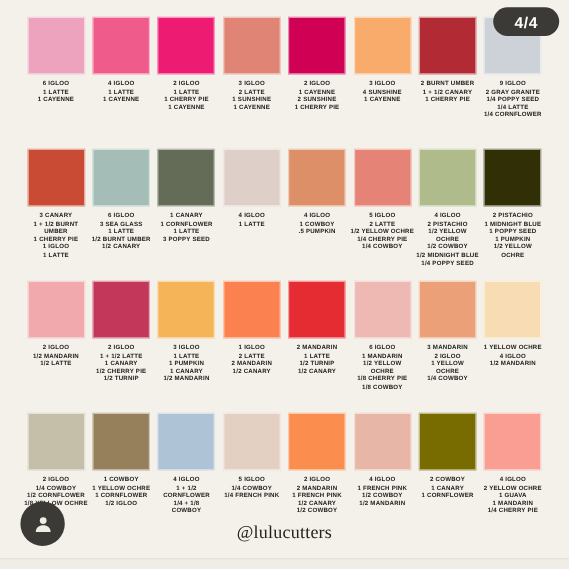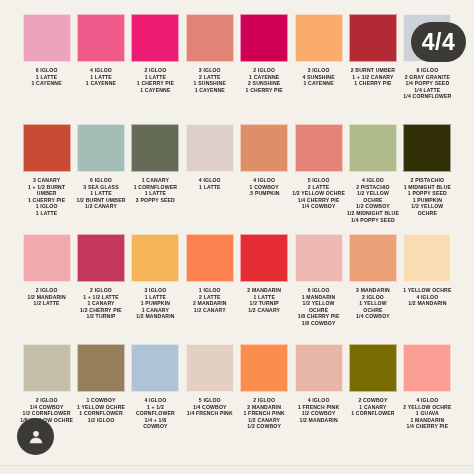--- a/index.html
+++ b/index.html
@@ -64,30 +64,30 @@
   #row-2 .cell { width: 54.4px; }
   #row-3 .cell { width: 54.4px; }
   #row-4 .cell { width: 54.4px; }
 
   #row-2, #row-3, #row-4 { width: 474px; }
 
   
   #page-badge {
     position: absolute;
     right: 8px;
-    top: 22px;
+    top: 6px;
     width: 55px;
-    height: 40px;
+    height: 24px;
     border-radius: 20px;
     background: #3b3a37;
     color: #ffffff;
     display: flex;
     align-items: center;
     justify-content: center;
-    font-size: 23px;
+    font-size: 13px;
     font-weight: 700;
     letter-spacing: 0.5px;
     font-family: "Liberation Sans", sans-serif;
   }
 
   
   #avatar {
     position: absolute;
     left: 17px;
     bottom: 19px;
@@ -371,15 +371,16 @@
 
   <div id="page-badge">4/4</div>
 
   <div id="avatar">
     <svg width="20" height="20" viewBox="0 0 24 24" aria-hidden="true">
       <circle cx="12" cy="8.2" r="3.4" fill="#f1ece4"></circle>
       <path d="M4.6 19.5c0-4.1 3.3-6.6 7.4-6.6s7.4 2.5 7.4 6.6z" fill="#f1ece4"></path>
     </svg>
   </div>
 
+  <div id="handle">@lulucutters</div>
 
   <div id="bottom-strip"></div>
 </div>
 
 </body></html>

